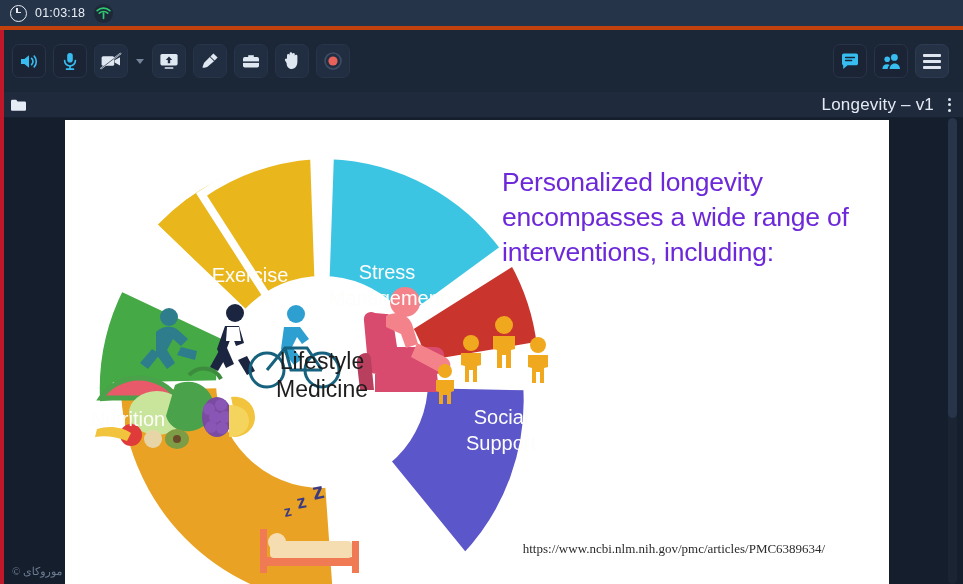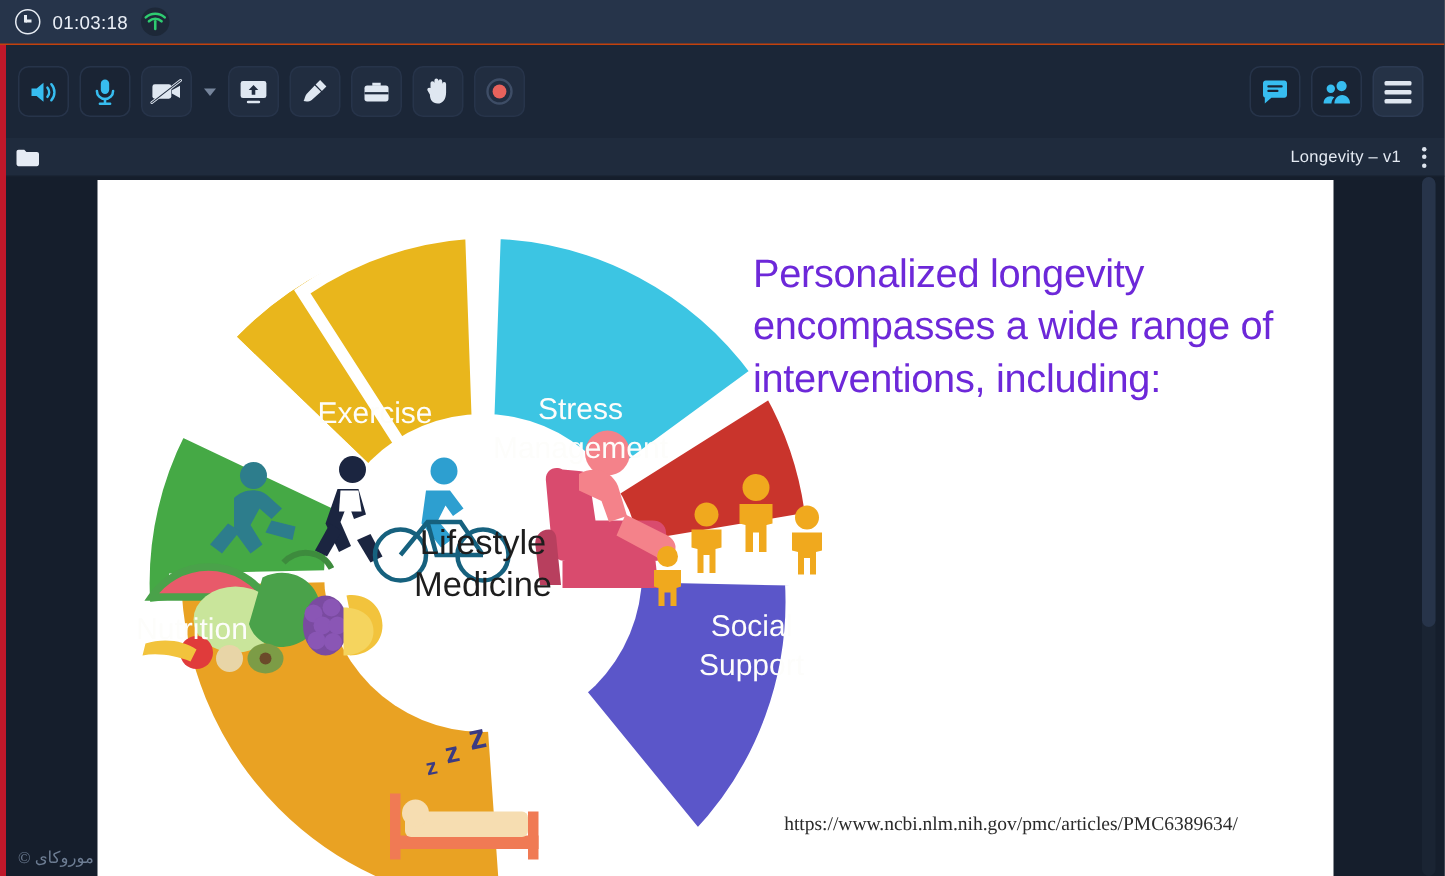--- a/index.html
+++ b/index.html
@@ -9,21 +9,21 @@
     font-family:"Liberation Sans",sans-serif;
     -webkit-font-smoothing:antialiased;
   }
   .app{position:relative;width:963px;height:584px;overflow:hidden;background:#161f2e;}
 
   
   .statusbar{
     position:absolute;left:0;top:0;width:963px;height:30px;
     background:#26344a;display:flex;align-items:center;
     box-sizing:border-box;padding-left:10px;
-    border-bottom:1px solid #c2410c;
+    border-bottom:4px solid #c2410c;
   }
   .clock-ico{width:15px;height:15px;border-radius:50%;border:1.7px solid #e8edf4;position:relative;flex:0 0 auto;}
   .clock-ico:before{content:"";position:absolute;left:5.3px;top:2.6px;width:1.5px;height:5px;background:#e8edf4;}
   .clock-ico:after{content:"";position:absolute;left:6px;top:6.4px;width:4px;height:1.5px;background:#e8edf4;}
   .clock-time{color:#e9eef6;font-size:12.5px;margin-left:8px;letter-spacing:.2px;}
   .signal-wrap{margin-left:9px;width:19px;height:19px;border-radius:50%;background:#1d2838;display:flex;align-items:center;justify-content:center;}
   .signal-wrap svg{display:block;}
 
   
   .left-stripe{position:absolute;left:0;top:30px;width:4px;height:554px;background:#c0182a;z-index:6;}
@@ -51,21 +51,21 @@
   .hamb{width:34px;height:34px;border-radius:7px;background:#253246;display:flex;flex-direction:column;align-items:center;justify-content:center;gap:3px;cursor:pointer;border:1px solid #2c3a52;box-sizing:border-box;}
   .hamb span{display:block;width:18px;height:3px;background:#dfe6f0;border-radius:1px;}
 
   
   .tabbar{
     position:absolute;left:0;top:92px;width:963px;height:26px;
     background:#1f2b3d;display:flex;align-items:center;
     box-sizing:border-box;padding:0 6px 0 10px;
     border-bottom:1px solid #17202e;
   }
-  .tab-title{color:#e4eaf3;font-size:11px;margin-left:auto;letter-spacing:.2px;padding-left:16px;}
+  .tab-title{color:#e4eaf3;font-size:17px;margin-left:auto;letter-spacing:.2px;padding-left:16px;}
   .kebab{width:16px;height:20px;display:flex;flex-direction:column;align-items:center;justify-content:center;gap:2.5px;margin-left:7px;cursor:pointer;}
   .kebab i{display:block;width:3px;height:3px;border-radius:50%;background:#dde4ee;}
 
   
   .stage{position:absolute;left:4px;top:118px;width:959px;height:466px;background:#151e2c;overflow:hidden;}
   .slide{
     position:absolute;left:61px;top:2px;width:824px;height:464px;background:#ffffff;overflow:hidden;
   }
   .scrollbar{position:absolute;right:6px;top:0px;width:9px;height:466px;background:#1a2433;border-radius:5px;}
   .scrollbar .thumb{position:absolute;left:0;top:0;width:9px;height:300px;background:#27344a;border-radius:5px;}

